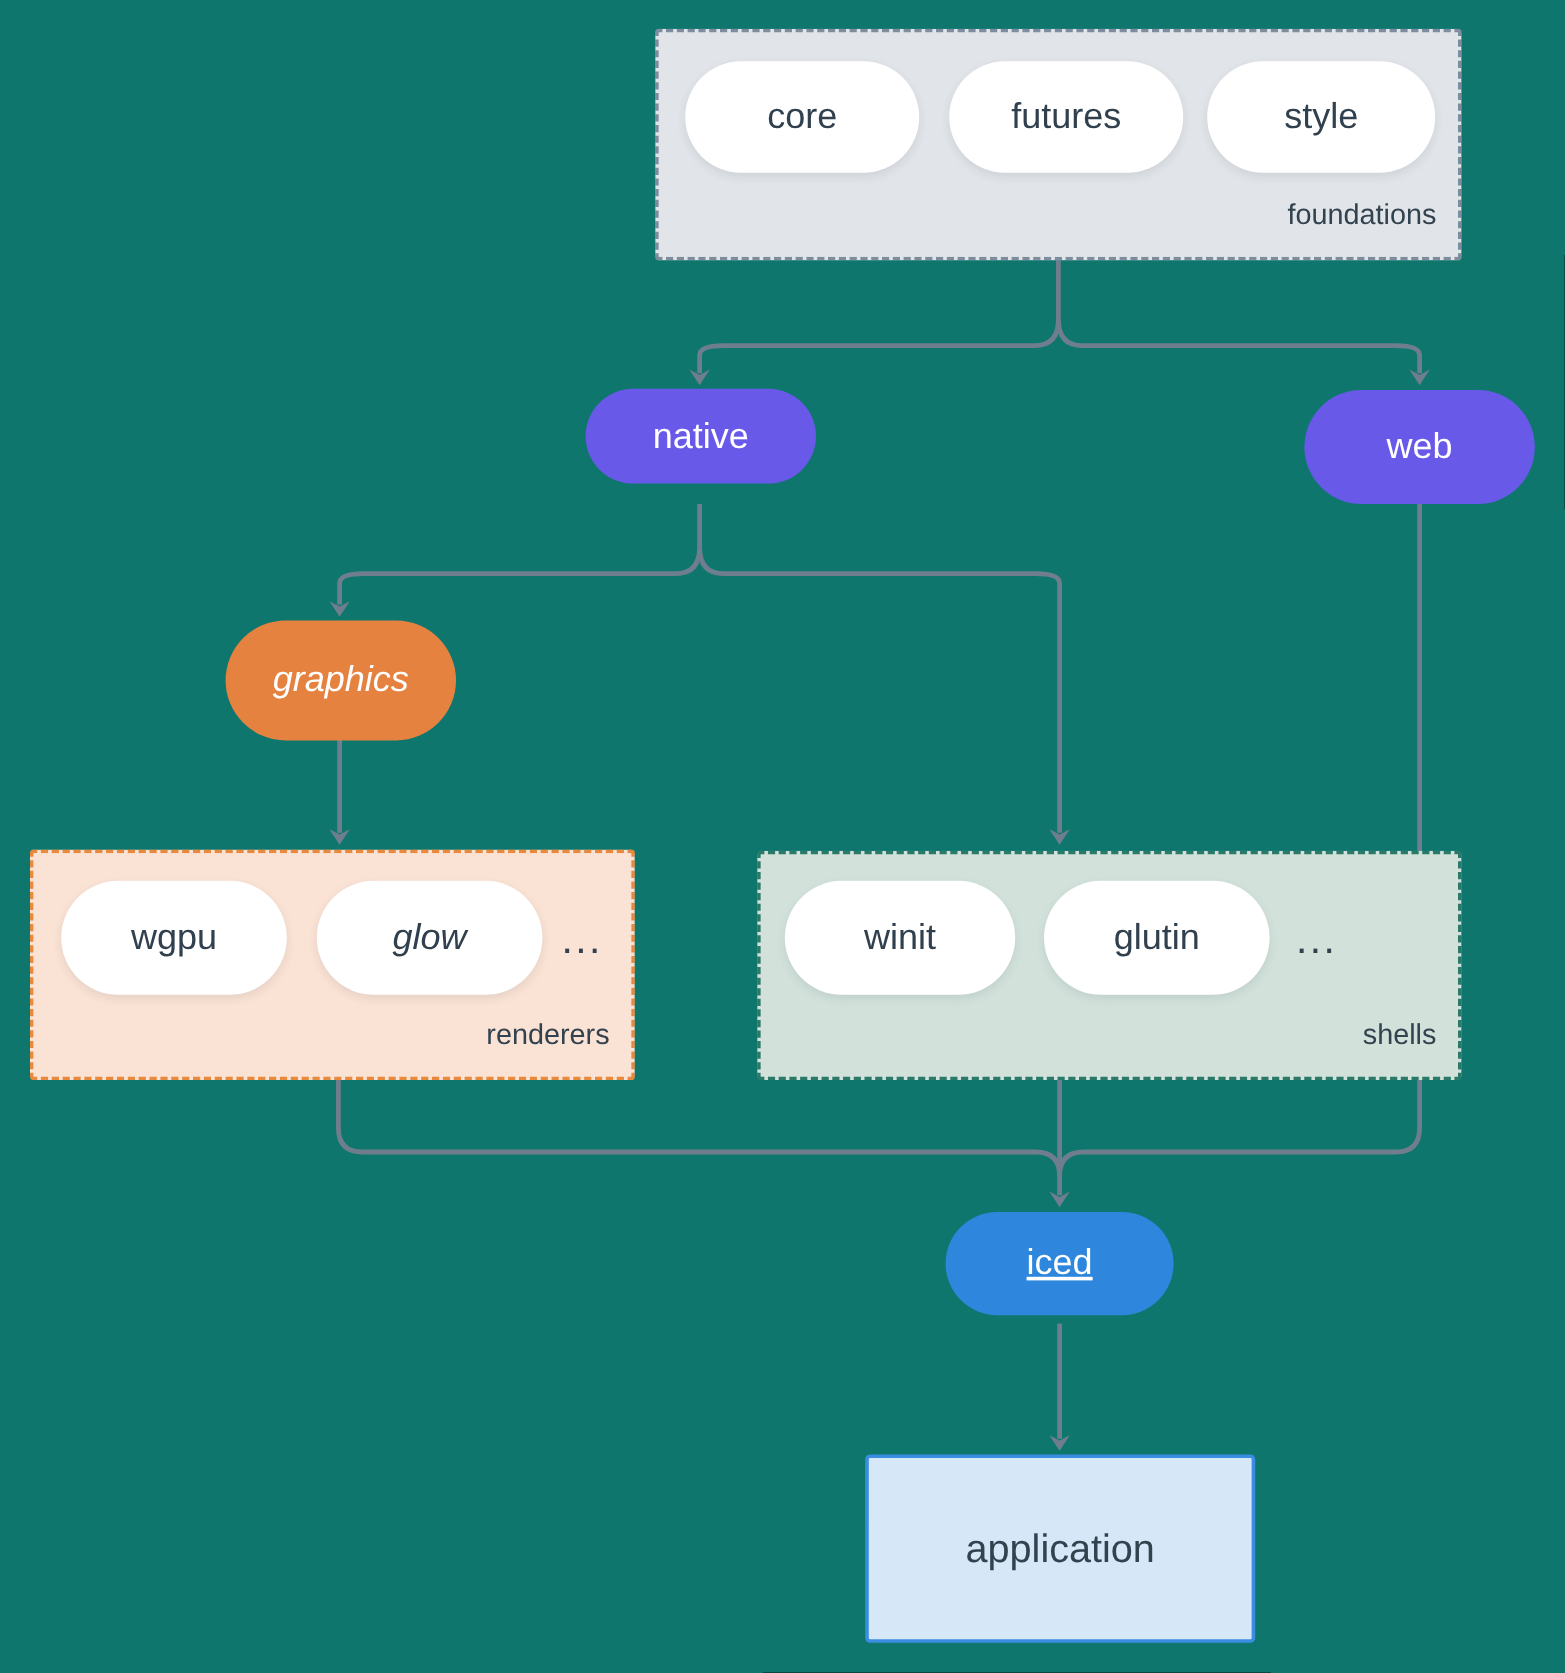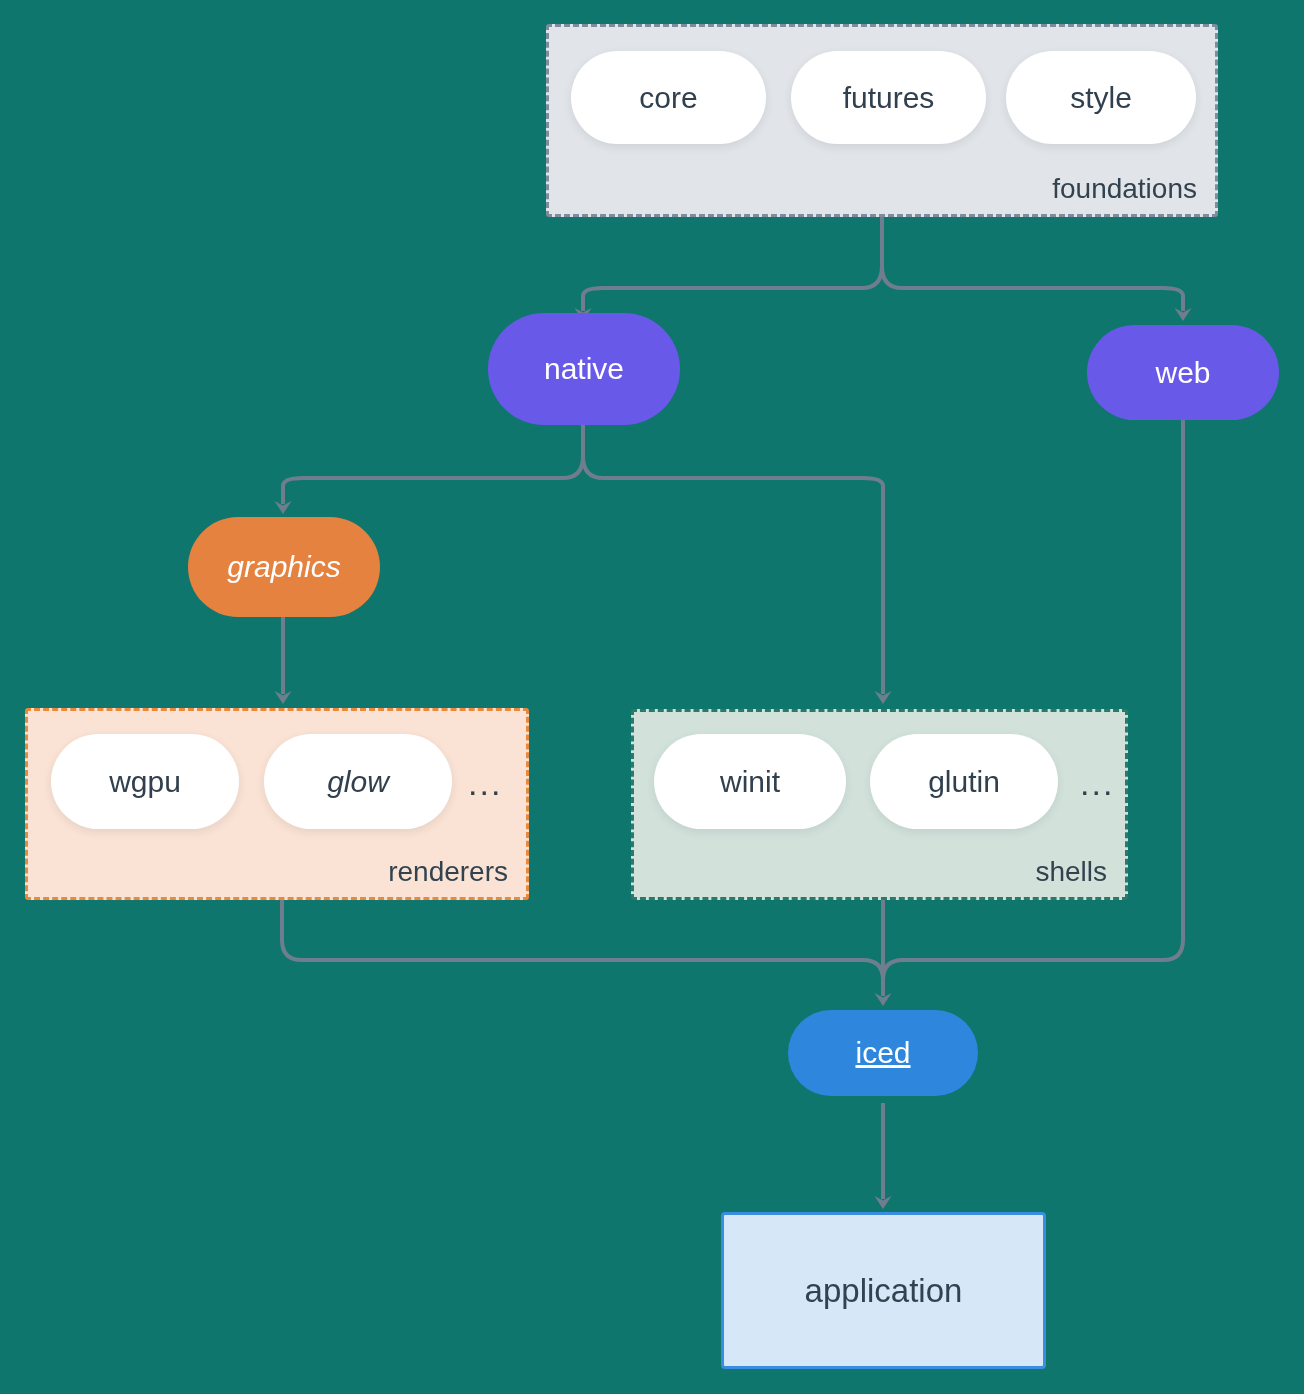--- a/index.html
+++ b/index.html
@@ -17,43 +17,43 @@
   .pill.white{background:#ffffff;box-shadow:0 3px 8px rgba(40,52,66,0.10);}
   .pill.purple{background:#6959e9;color:#ffffff;}
   .pill.orange{background:#e5823f;color:#ffffff;}
   .pill.blue{background:#2e87dc;color:#ffffff;}
 
   .group{position:absolute;box-sizing:border-box;border-radius:3px;}
   .group.foundations{left:546px;top:24px;width:672px;height:193px;
         background:#e1e5e9;border:3px dashed #7d8d9d;}
   .group.renderers{left:25px;top:708px;width:504px;height:192px;
         background:#fae3d4;border:3px dashed #e9893e;}
-  .group.shells{left:631px;top:709px;width:497px;height:191px;
+  .group.shells{left:631px;top:709px;width:587px;height:191px;
         background:#d2e2db;border:3px dashed #2b7a69;}
-  .group-label{position:absolute;right:18px;bottom:9px;font-size:28px;color:#33424f;}
+  .group-label{position:absolute;right:18px;bottom:20px;font-size:24px;color:#33424f;}
   .group .node{position:absolute;}
   .dots{position:absolute;font-size:34px;color:#31404e;letter-spacing:2px;}
 
   
   .p-core{left:22px;top:24px;width:195px;height:93px;}
   .p-futures{left:242px;top:24px;width:195px;height:93px;}
   .p-style{left:457px;top:24px;width:190px;height:93px;}
 
   
   .p-wgpu{left:23px;top:23px;width:188px;height:95px;}
   .p-glow{left:236px;top:23px;width:188px;height:95px;font-style:italic;}
   .renderers .dots{left:440px;top:53px;}
 
   
   .p-winit{left:20px;top:22px;width:192px;height:95px;}
   .p-glutin{left:236px;top:22px;width:188px;height:95px;}
   .shells .dots{left:446px;top:52px;}
 
   
-  .n-native{left:488px;top:313px;width:192px;height:112px;}
+  .n-native{left:488px;top:324px;width:192px;height:79px;}
   .n-web{left:1087px;top:325px;width:192px;height:95px;}
   .n-graphics{left:188px;top:517px;width:192px;height:100px;font-style:italic;}
   .n-iced{left:788px;top:1010px;width:190px;height:86px;border-radius:48px;text-decoration:underline;}
 
   .appbox{left:721px;top:1212px;width:325px;height:157px;
         background:#d6e8f8;border:3px solid #3b8de2;border-radius:4px;
         flex-direction:column;font-size:33px;line-height:47px;color:#33424f;}
 </style>
 </head>
 <body>

